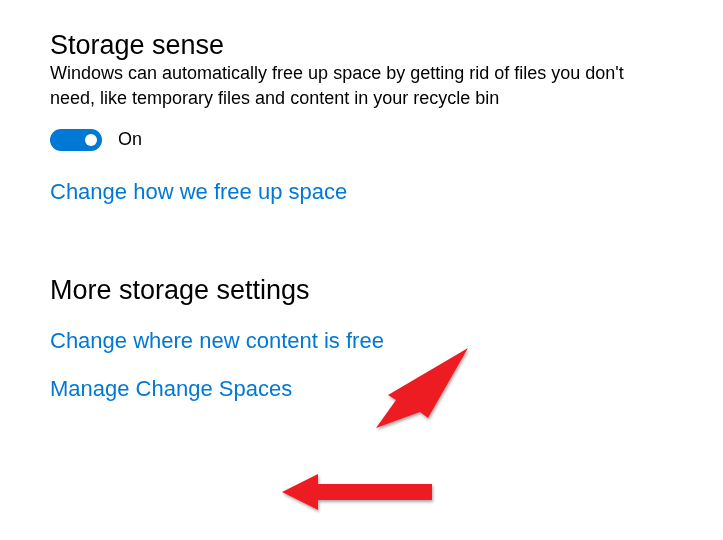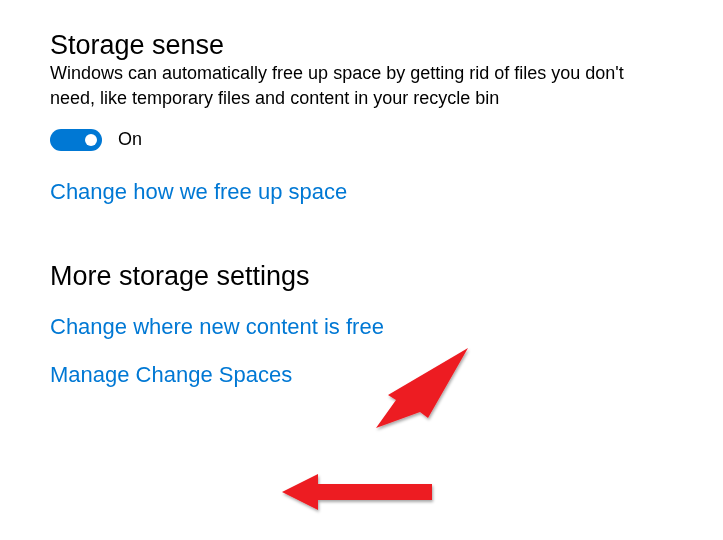--- a/index.html
+++ b/index.html
@@ -15,21 +15,21 @@
       padding: 30px 50px;
       color: #000;
       position: relative;
     }
     .section-heading {
       font-size: 27px;
       font-weight: 400;
       color: #000;
     }
     .section-heading.second {
-      margin-top: 34px;
+      margin-top: 48px;
       margin-bottom: 22px;
     }
     .description {
       font-size: 18px;
       font-weight: 400;
       color: #000;
       line-height: 1.4;
       margin-bottom: 18px;
       max-width: 590px;
     }

